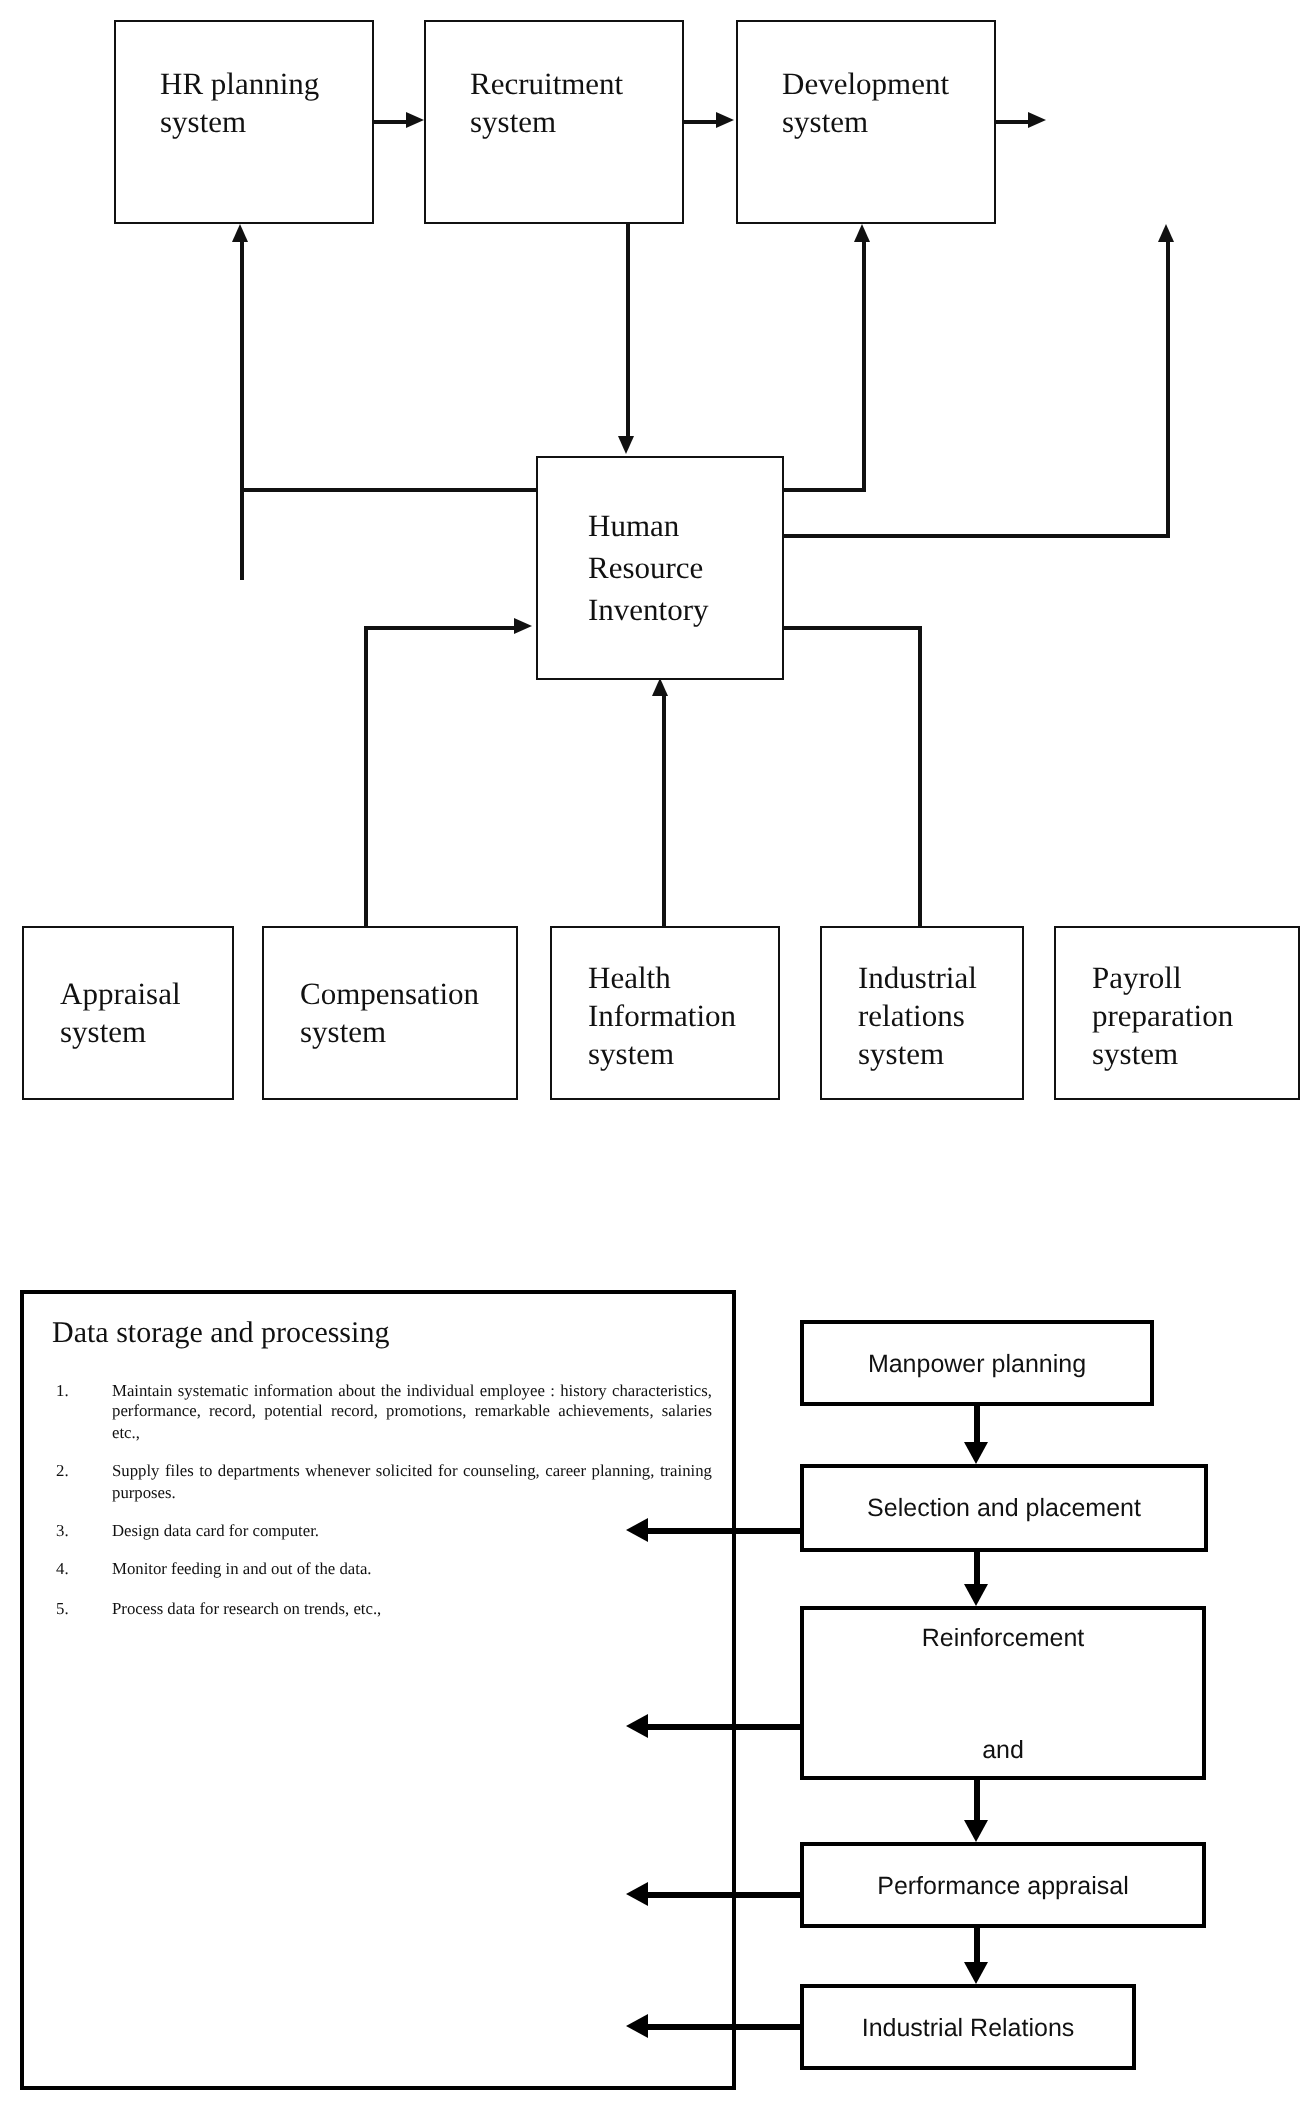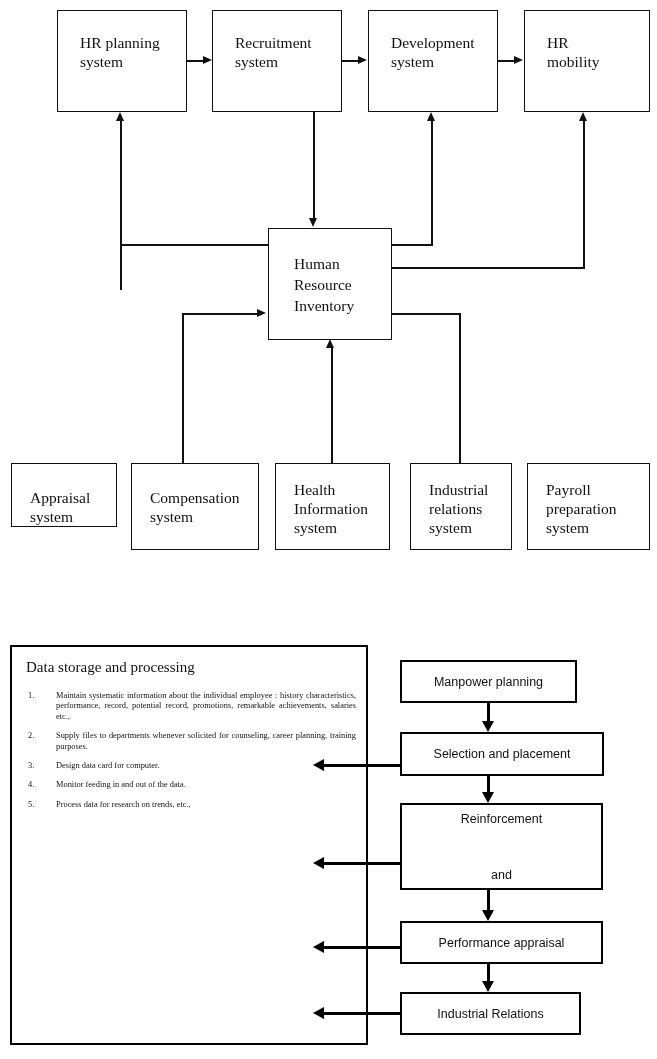--- a/index.html
+++ b/index.html
@@ -70,24 +70,20 @@
   <div class="box toprow" style="left:212px;top:10px;width:130px;height:102px;">
     <div class="lbl" style="white-space:pre-line;">Recruitment
 system</div>
   </div>
 
   <div class="box toprow" style="left:368px;top:10px;width:130px;height:102px;">
     <div class="lbl" style="white-space:pre-line;">Development
 system</div>
   </div>
 
-  <div class="box toprow" style="left:524px;top:10px;width:126px;height:102px;">
-    <div class="lbl" style="white-space:pre-line;">HR
-mobility</div>
-  </div>
 
   <div class="ln hln" style="left:187px;top:60px;width:17px;"></div>
   <div class="arrow ar-right" style="left:203px;top:56px;"></div>
 
   <div class="ln hln" style="left:342px;top:60px;width:17px;"></div>
   <div class="arrow ar-right" style="left:358px;top:56px;"></div>
 
   <div class="ln hln" style="left:498px;top:60px;width:17px;"></div>
   <div class="arrow ar-right" style="left:514px;top:56px;"></div>
 
@@ -105,21 +101,21 @@
   <div class="arrow ar-up" style="left:116px;top:112px;"></div>
 
   <div class="ln hln" style="left:391px;top:244px;width:42px;"></div>
   <div class="ln vln" style="left:431px;top:121px;height:124px;"></div>
   <div class="arrow ar-up" style="left:427px;top:112px;"></div>
 
   <div class="ln hln" style="left:391px;top:267px;width:193px;"></div>
   <div class="ln vln" style="left:583px;top:121px;height:148px;"></div>
   <div class="arrow ar-up" style="left:579px;top:112px;"></div>
 
-  <div class="box botrow" style="left:11px;top:463px;width:106px;height:64px;">
+  <div class="box botrow" style="left:11px;top:463px;width:106px;height:87px;">
     <div class="lbl" style="white-space:pre-line;top:24px;">Appraisal
 system</div>
   </div>
 
   <div class="box botrow" style="left:131px;top:463px;width:128px;height:87px;">
     <div class="lbl" style="white-space:pre-line;top:24px;">Compensation
 system</div>
   </div>
 
   <div class="box botrow" style="left:275px;top:463px;width:115px;height:87px;">
@@ -187,21 +183,21 @@
 
   <div class="fbox two" style="left:400px;top:803px;width:203px;height:87px;">
     <div class="flbl" style="white-space:pre-line;">Reinforcement
 and</div>
   </div>
 
   <div class="fbox" style="left:400px;top:921px;width:203px;height:43px;">
     <div class="flbl" style="white-space:pre-line;">Performance appraisal</div>
   </div>
 
-  <div class="fbox" style="left:400px;top:992px;width:181px;height:43px;">
+  <div class="fbox" style="left:400px;top:992px;width:168px;height:43px;">
     <div class="flbl" style="white-space:pre-line;">Industrial Relations</div>
   </div>
 
   <div class="ln vthk thk" style="left:487px;top:703px;height:19px;"></div>
   <div class="arrow ar-down-b" style="left:482px;top:721px;"></div>
 
   <div class="ln vthk thk" style="left:487px;top:776px;height:17px;"></div>
   <div class="arrow ar-down-b" style="left:482px;top:792px;"></div>
 
   <div class="ln vthk thk" style="left:487px;top:890px;height:20px;"></div>

